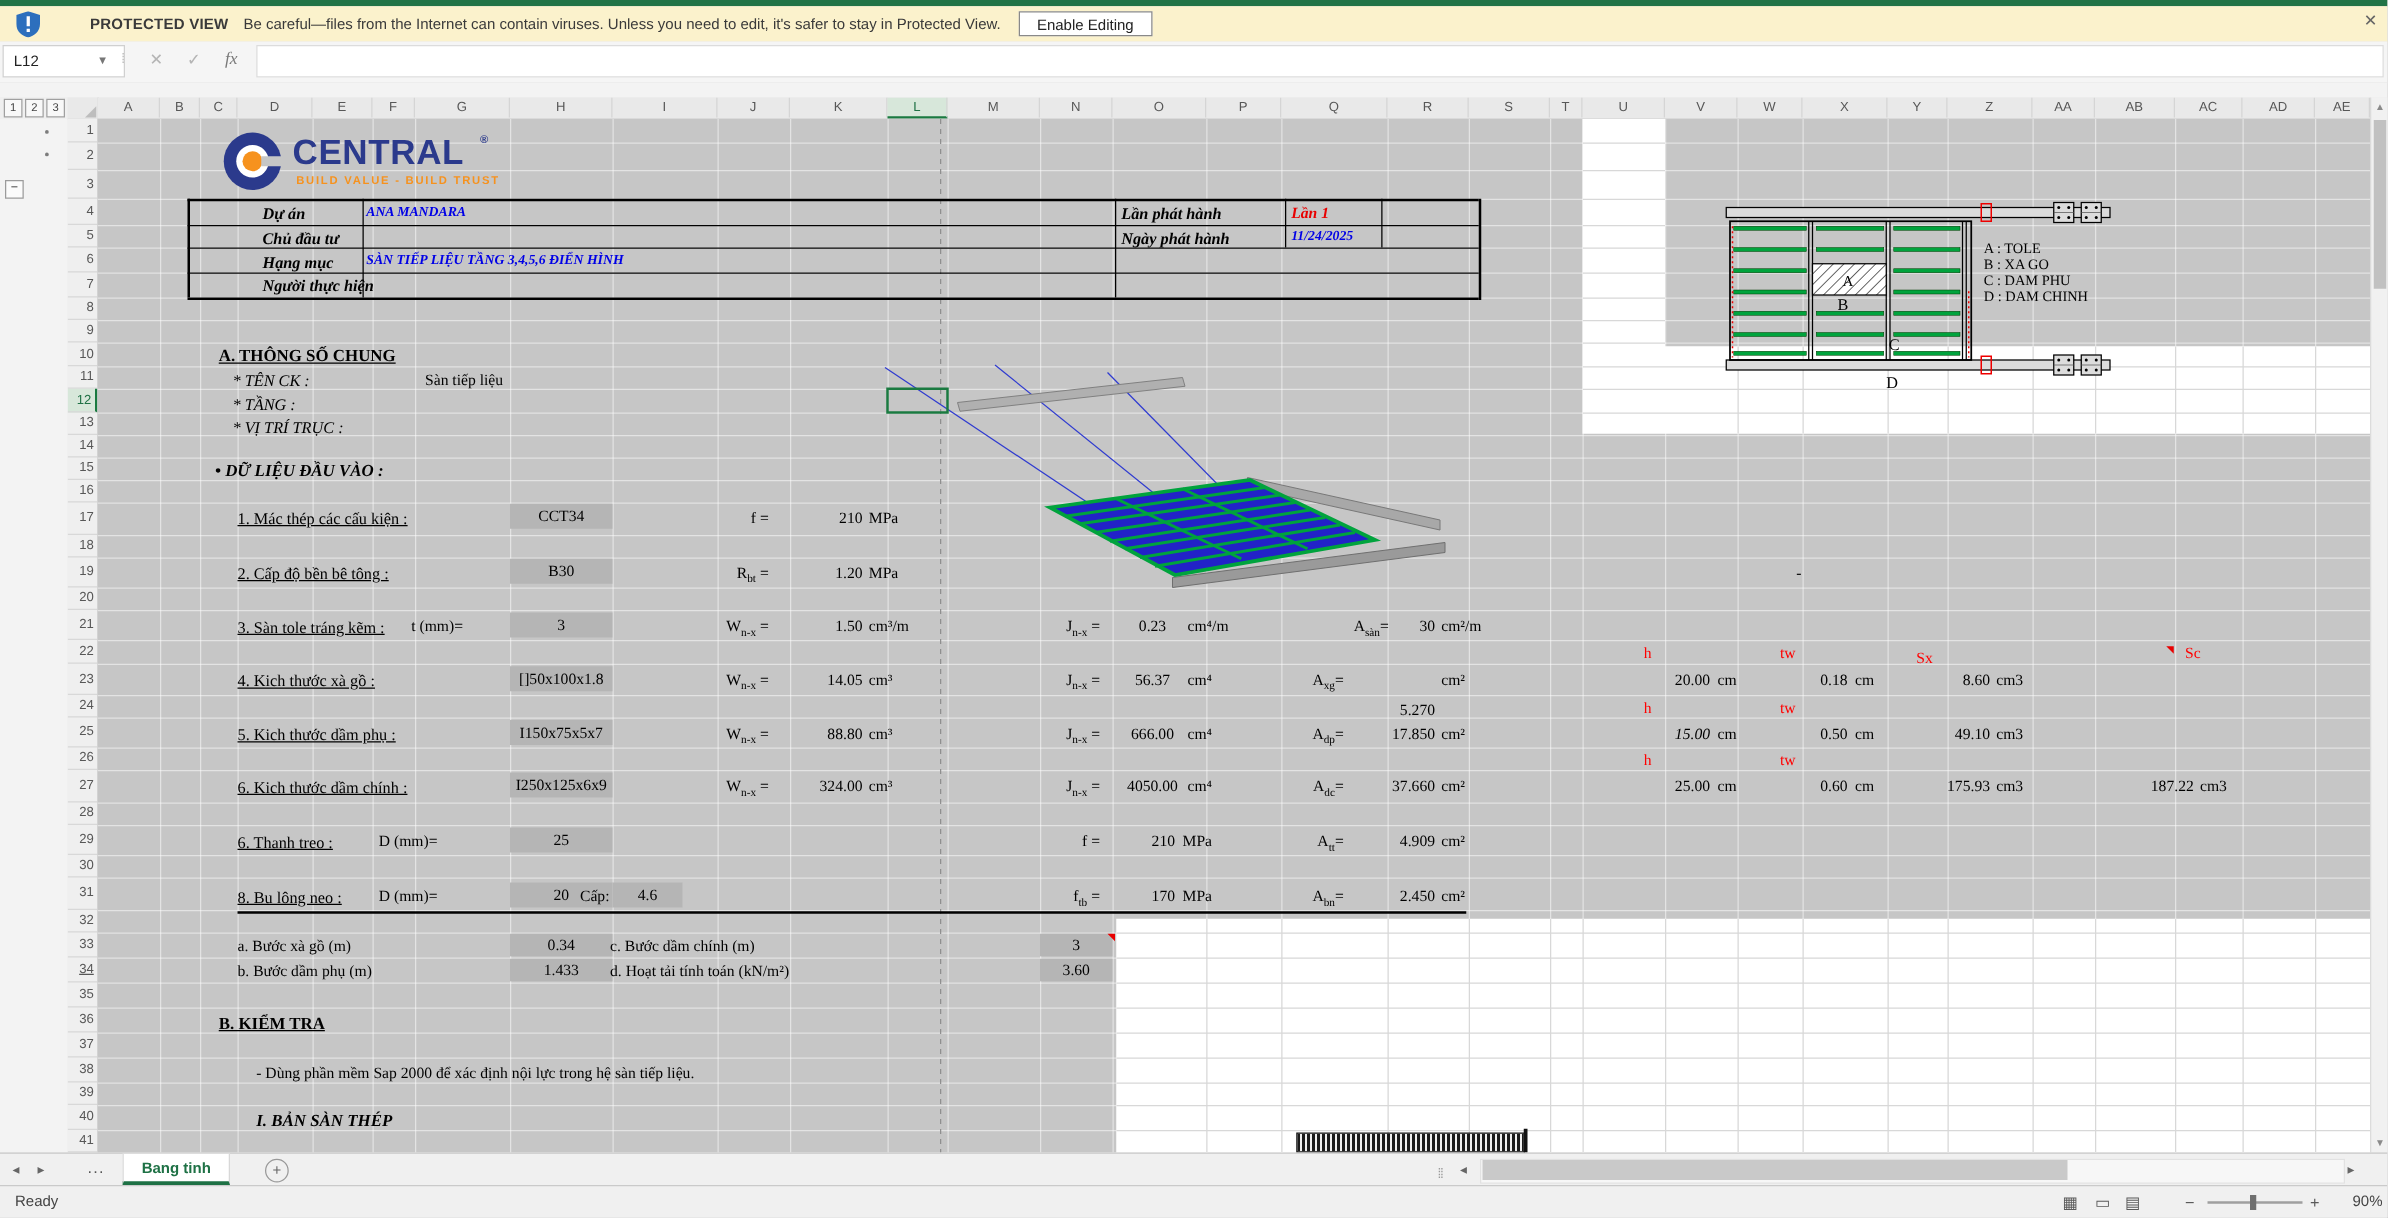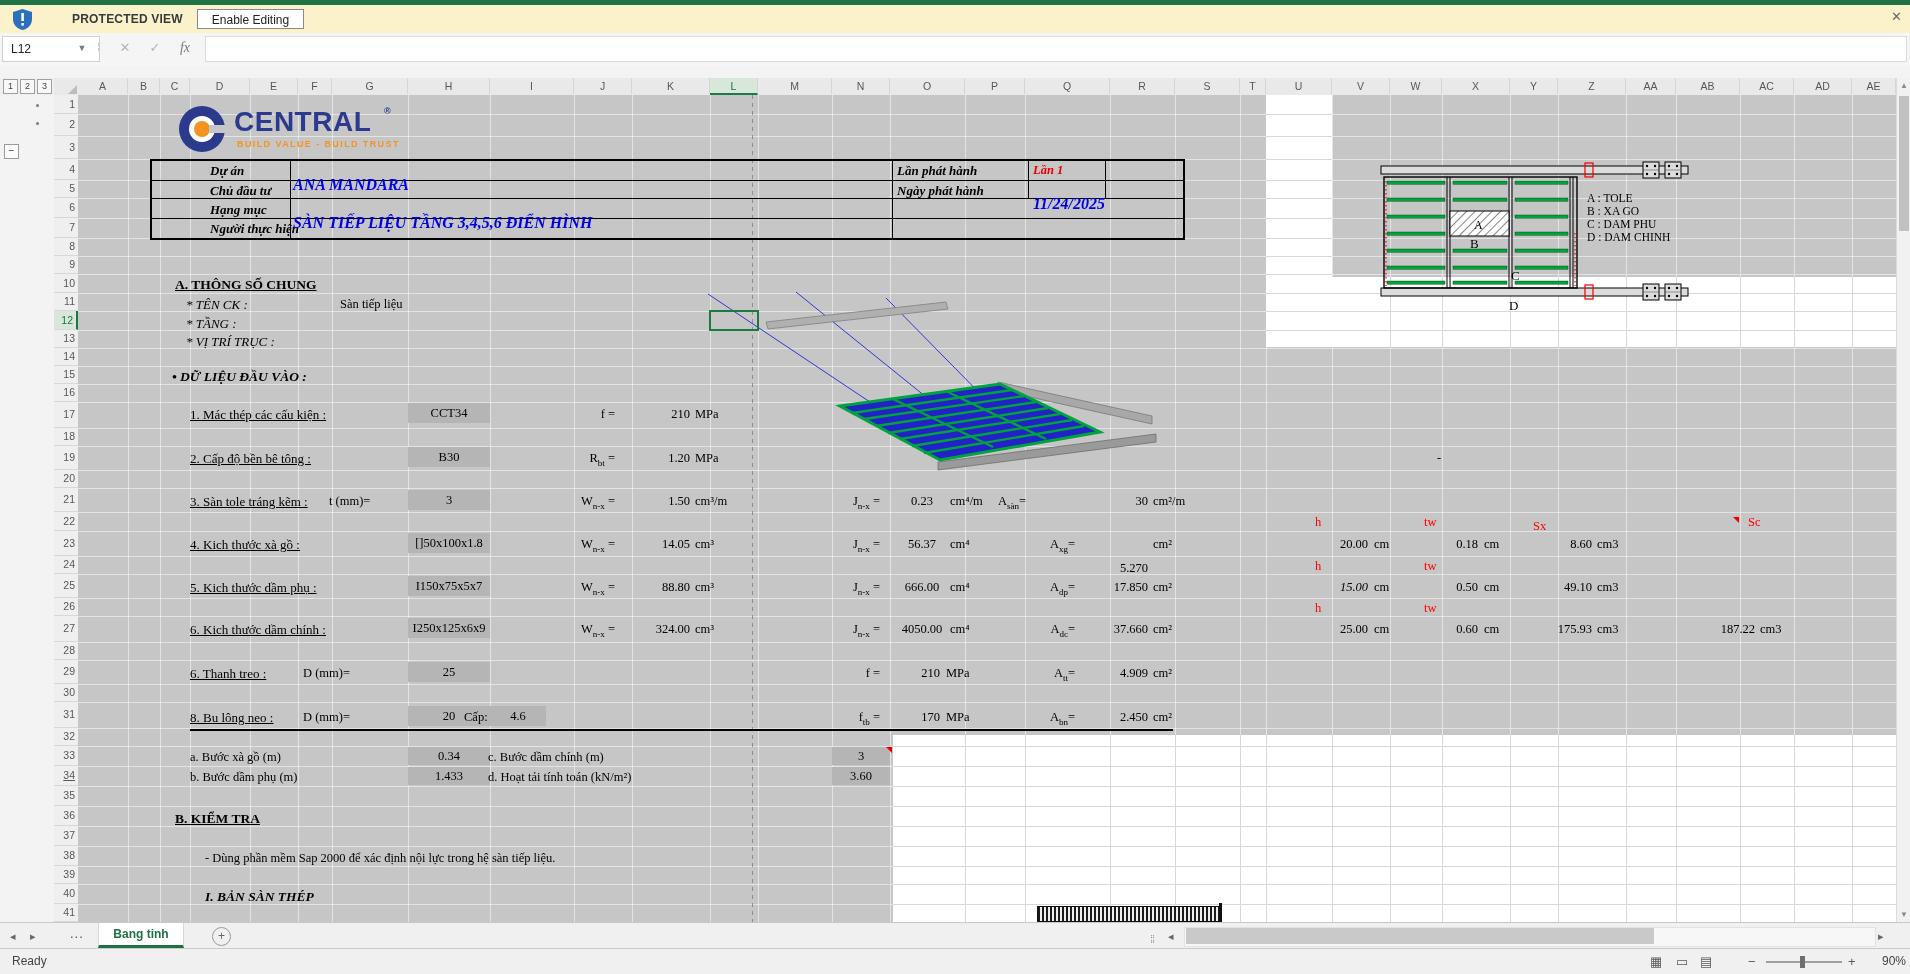--- a/index.html
+++ b/index.html
@@ -55,21 +55,21 @@
         white-space:nowrap;z-index:5;line-height:15px;}
   .cell sub{font-size:9px;}
   .a-r{transform:translateX(-100%);}
   .a-c{transform:translateX(-50%);}
   .k-u{font-size:13px;text-decoration:underline;}
   .k-bu{font-weight:bold;font-size:13.5px;text-decoration:underline;}
   .k-bi{font-weight:bold;font-style:italic;font-size:13.5px;}
   .k-i{font-style:italic;font-size:13px;}
   .k-red{color:#f00;}
   .k-hl{font-weight:bold;font-style:italic;font-size:13px;}
-  .k-hb{font-weight:bold;font-style:italic;font-size:16px;color:#0000e6;margin-top:14px;}
+  .k-hb{font-weight:bold;font-style:italic;font-size:11px;color:#0000e6;}
   .k-hr{font-weight:bold;font-style:italic;font-size:12.5px;color:#e80000;}
   .input{position:absolute;background:#b5b5b5;z-index:4;display:flex;align-items:center;justify-content:center;
          font:12.5px "Liberation Serif","DejaVu Serif",serif;color:#000;}
   .cmark{position:absolute;width:0;height:0;border-left:6px solid transparent;border-top:6px solid #e80000;z-index:6;}
   #dash-break{position:absolute;width:1px;z-index:3;
       background:repeating-linear-gradient(180deg,#8f8f8f 0 4px,transparent 4px 8px);}
   #sel-box{position:absolute;border:2px solid #1a7a40;z-index:7;background:transparent;}
   #hatch-band{position:absolute;z-index:5;border:1px solid #111;
       background:repeating-linear-gradient(90deg,#1a1a1a 0 2px,#efefef 2px 4px);}
   #hatch-end{position:absolute;background:#111;z-index:5;}
@@ -114,20 +114,21 @@
 <body>
 
 <div class="abs" id="green-strip"></div>
 <div class="abs" id="pv-bar">
   <svg width="19" height="21" viewBox="0 0 19 21" style="margin-left:13px">
     <path d="M9.5 0 L19 3 V10 C19 16.5 14.3 19.7 9.5 21 C4.7 19.7 0 16.5 0 10 V3 Z" fill="#2c6fbd"></path>
     <rect x="8.3" y="4" width="2.6" height="8" fill="#fff"></rect>
     <rect x="8.3" y="14" width="2.6" height="2.6" fill="#fff"></rect>
   </svg>
   <span id="pv-title">PROTECTED VIEW</span>
+  <span id="pv-msg">Be careful—files from the Internet can contain viruses. Unless you need to edit, it's safer to stay in Protected View.</span>
   <button id="pv-btn">Enable Editing</button>
   <span id="pv-close">✕</span>
 </div>
 
 <div class="abs" id="fbar">
   <div class="abs" id="name-box">L12</div>
   <div class="abs" id="name-caret">▼</div>
   <div class="abs" id="fbar-dots">⁞</div>
   <div class="abs fbtn" style="left:112px">✕</div>
   <div class="abs fbtn" style="left:142px">✓</div>
@@ -498,21 +499,21 @@
     <div class="cell" style="left: 617px; top: 356px;">MPa</div>
     <div class="cell" style="left: 1359px; top: 356px;">-</div>
     <div class="cell k-u" style="left: 112px; top: 399px;">3. Sàn tole tráng kẽm :</div>
     <div class="cell" style="left: 251px; top: 399px;">t (mm)=</div>
     <div class="cell a-r" style="left: 537px; top: 399px;"><span>W</span><sub>n-x</sub><span> =</span></div>
     <div class="cell a-r" style="left: 612px; top: 399px;">1.50</div>
     <div class="cell" style="left: 617px; top: 399px;">cm³/m</div>
     <div class="cell a-r" style="left: 802px; top: 399px;"><span>J</span><sub>n-x</sub><span> =</span></div>
     <div class="cell a-c" style="left: 844px; top: 399px;">0.23</div>
     <div class="cell" style="left: 872px; top: 399px;">cm⁴/m</div>
-    <div class="cell a-r" style="left: 948px; top: 399px;"><span>A</span><sub>sàn</sub><span>=</span></div>
+    <div class="cell a-r" style="left: 1033px; top: 399px;"><span>A</span><sub>sàn</sub><span>=</span></div>
     <div class="cell a-r" style="left: 1070px; top: 399px;">30</div>
     <div class="cell" style="left: 1075px; top: 399px;">cm²/m</div>
     <div class="cell k-red" style="left: 1237px; top: 420px;">h</div>
     <div class="cell k-red" style="left: 1346px; top: 420px;">tw</div>
     <div class="cell k-red" style="left: 1455px; top: 424px;">Sx</div>
     <div class="cell k-red" style="left: 1670px; top: 420px;">Sc</div>
     <div class="cell k-u" style="left: 112px; top: 442px;">4. Kich thước xà gồ :</div>
     <div class="cell a-r" style="left: 537px; top: 442px;"><span>W</span><sub>n-x</sub><span> =</span></div>
     <div class="cell a-r" style="left: 612px; top: 442px;">14.05</div>
     <div class="cell" style="left: 617px; top: 442px;">cm³</div>

